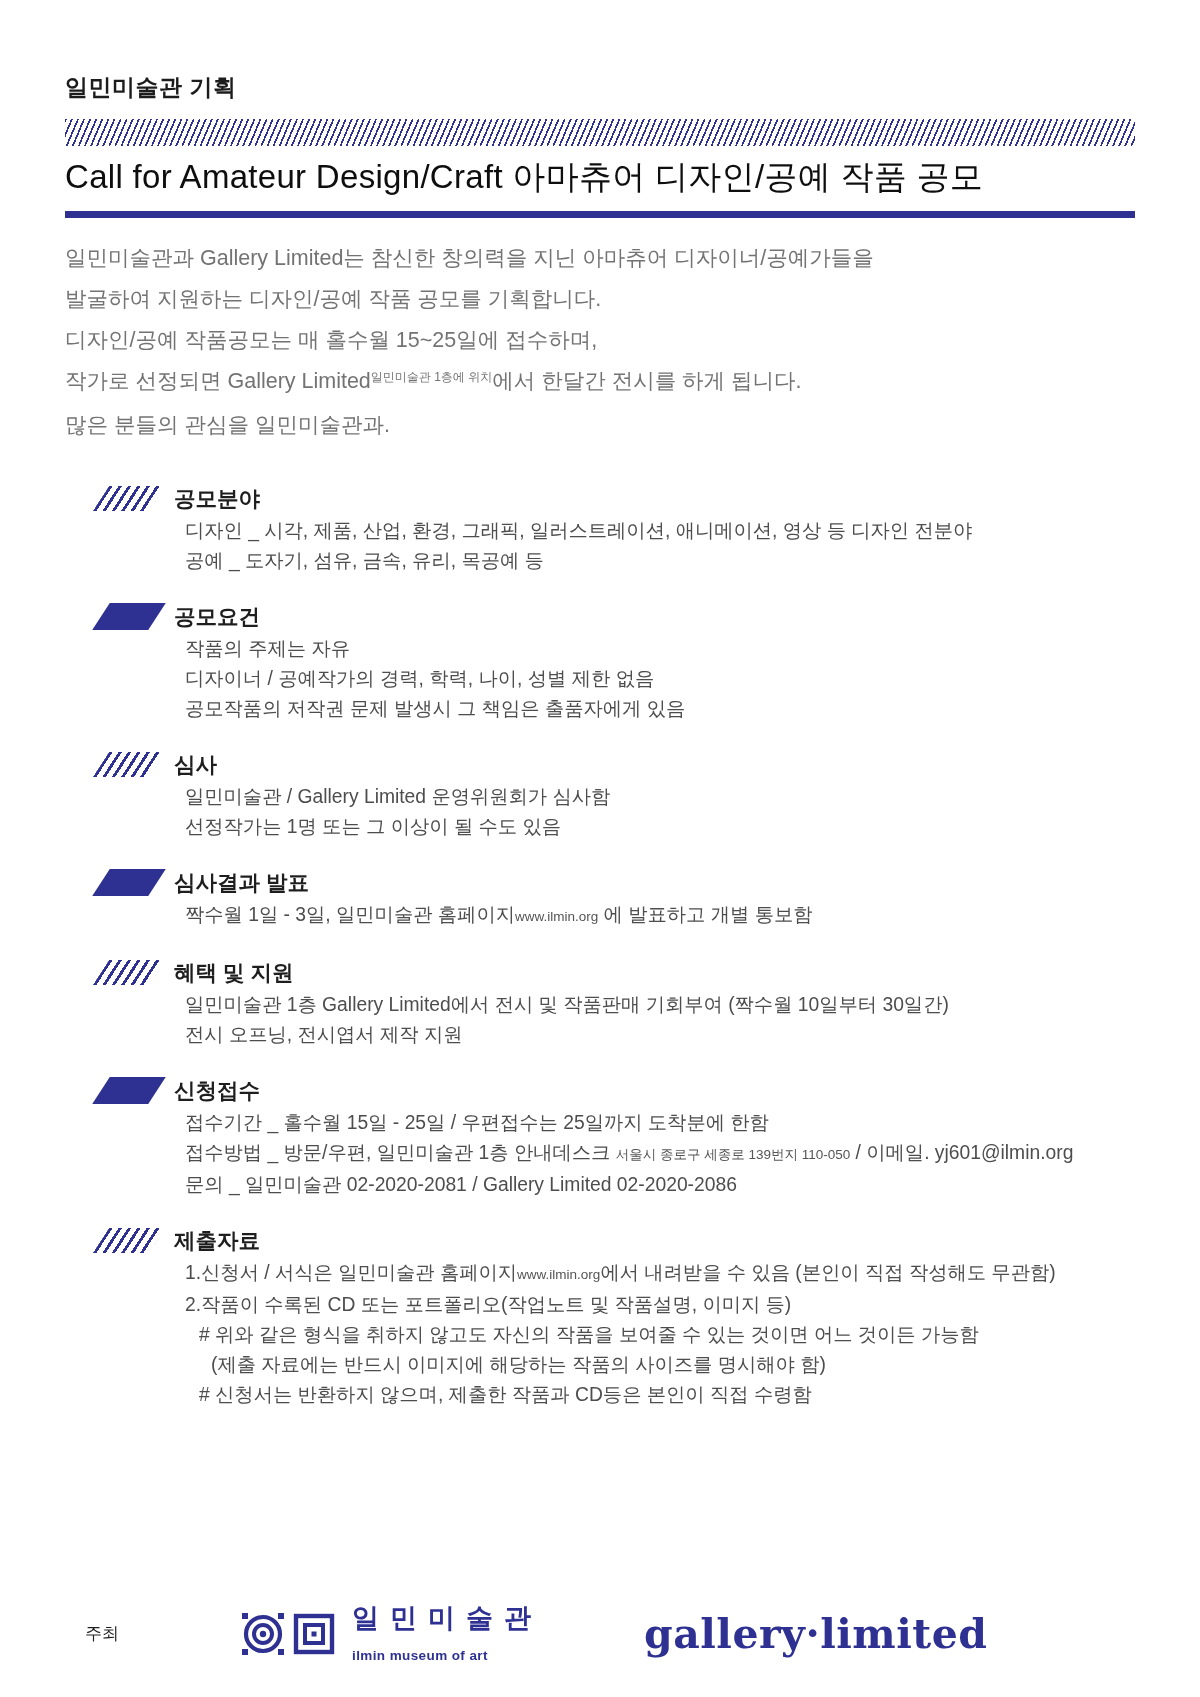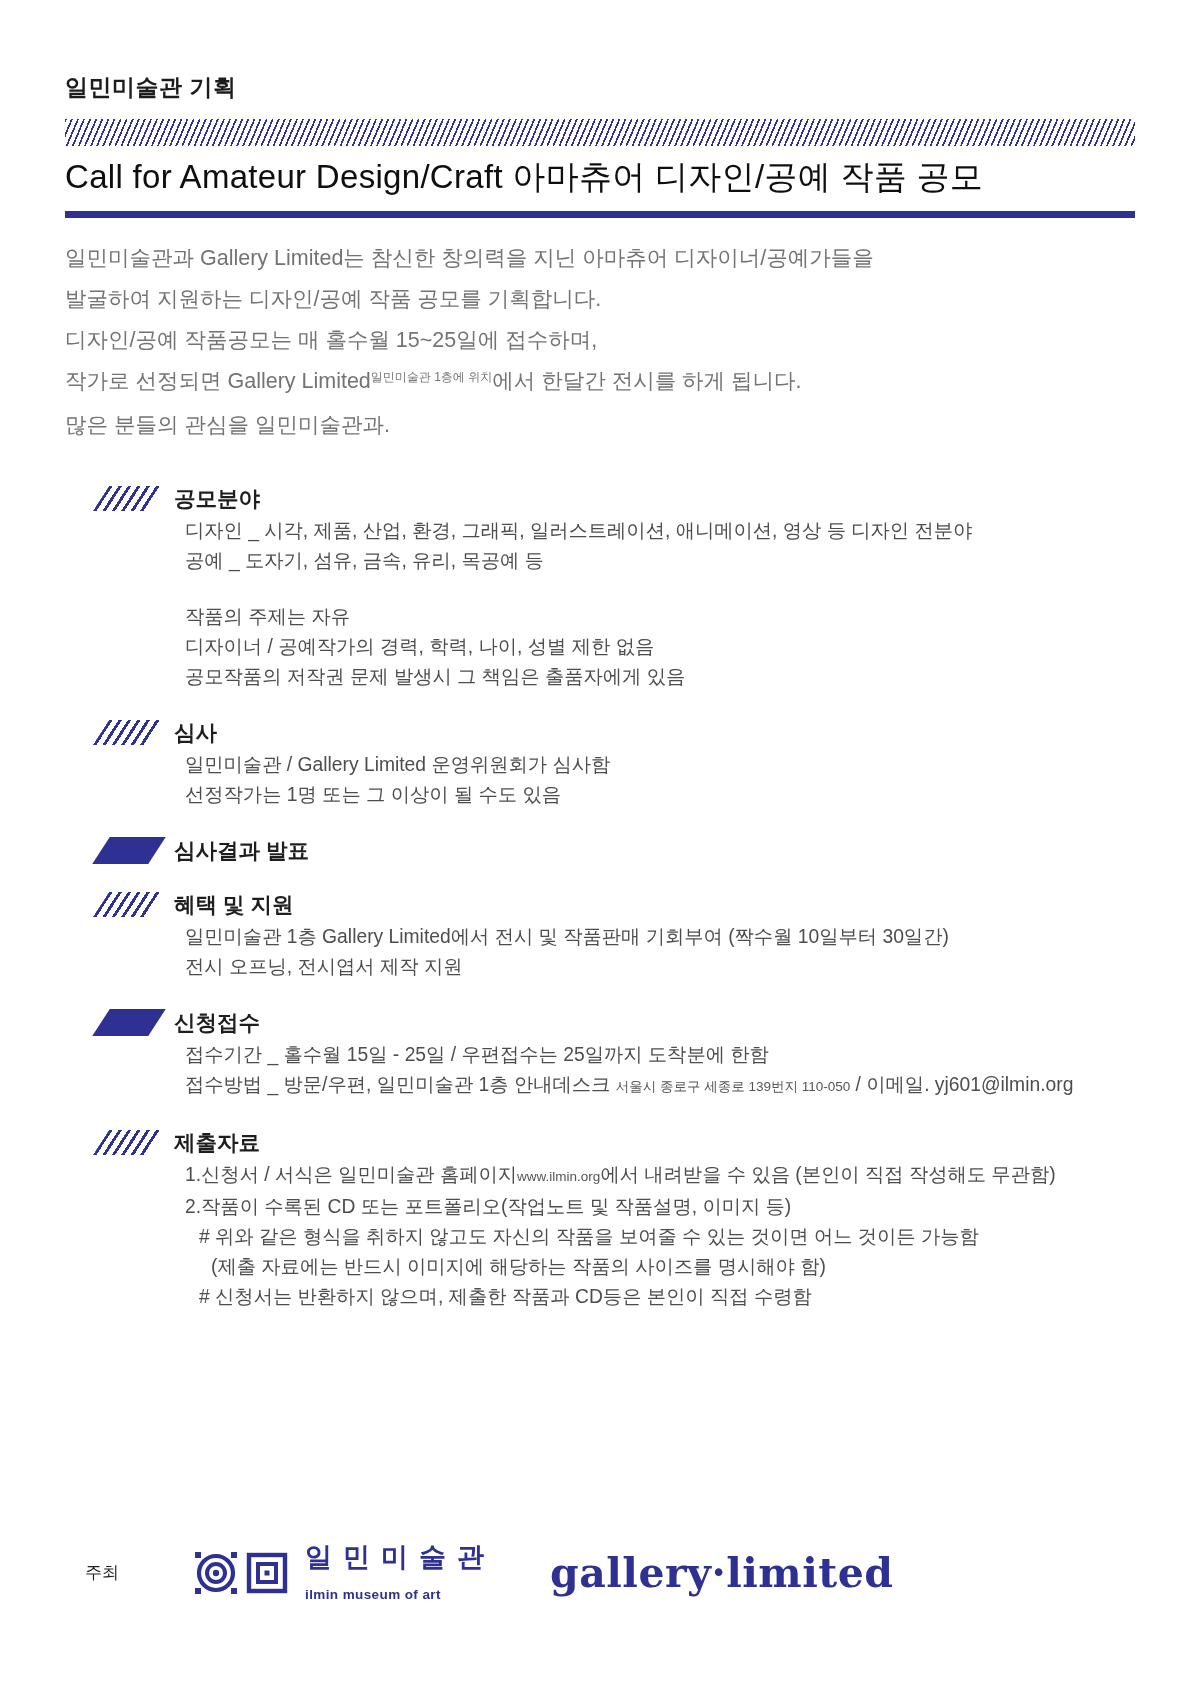--- a/index.html
+++ b/index.html
@@ -31,21 +31,21 @@
     transform:skewX(-33deg);
   }
   .icon-solid { width:56px; height:27px; background:#2e3192; transform:skewX(-33deg); }
   .sec-title { font-size:21.5px; font-weight:700; color:#1e1e1e; white-space:nowrap; }
   .sec-body { padding-left:120px; margin-top:4px; }
   .line { font-size:19.3px; color:#4d4d4d; line-height:30px; white-space:nowrap; }
   .small-inline { font-size:13.5px; color:#555; }
   .ind-1 { padding-left:14px; }
   .ind-2 { padding-left:26px; }
 
-  .footer { position:absolute; top:1543px; left:85px; display:flex; align-items:center; }
+  .footer { position:absolute; top:1604px; left:85px; display:flex; align-items:center;gap:47px; }
   .host-label { font-size:17px; color:#1f1f1f; margin-right:74px; }
   .ilmin-logo { display:flex; align-items:center; gap:12px;justify-content:space-between; }
   .ilmin-text { display:flex; flex-direction:column; }
   .ilmin-kr { font-size:27px; font-weight:700; color:#2e3192; letter-spacing:11px; line-height:28px; }
   .ilmin-en { font-size:13.5px; font-weight:700; color:#2e3192; letter-spacing:0.4px; margin-top:16px; }
   .gallery-logo { margin-left:55px; font-family:"DejaVu Serif", serif; font-weight:700; font-size:41px; color:#2e3192; letter-spacing:0.5px; }
 </style>
 </head>
 <body>
 
@@ -74,20 +74,24 @@
           <div class="icon-hatch"></div>
           <div class="sec-title">공모분야</div>
         </div>
         <div class="sec-body">
           <div class="line">디자인 _ 시각, 제품, 산업, 환경, 그래픽, 일러스트레이션, 애니메이션, 영상 등 디자인 전분야</div>
           <div class="line">공예 _ 도자기, 섬유, 금속, 유리, 목공예 등</div>
         </div>
       </div>
 
       <div class="section">
+        <div class="sec-head">
+          <div class="icon-solid"></div>
+          <div class="sec-title">공모요건</div>
+        </div>
         <div class="sec-body">
           <div class="line">작품의 주제는 자유</div>
           <div class="line">디자이너 / 공예작가의 경력, 학력, 나이, 성별 제한 없음</div>
           <div class="line">공모작품의 저작권 문제 발생시 그 책임은 출품자에게 있음</div>
         </div>
       </div>
 
       <div class="section">
         <div class="sec-head">
           <div class="icon-hatch"></div>
@@ -97,20 +101,23 @@
           <div class="line">일민미술관 / Gallery Limited 운영위원회가 심사함</div>
           <div class="line">선정작가는 1명 또는 그 이상이 될 수도 있음</div>
         </div>
       </div>
 
       <div class="section">
         <div class="sec-head">
           <div class="icon-solid"></div>
           <div class="sec-title">심사결과 발표</div>
         </div>
+        <div class="sec-body">
+          <div class="line"><span>짝수월 1일 - 3일, 일민미술관 홈페이지</span><span class="small-inline">www.ilmin.org</span><span> 에  발표하고 개별 통보함</span></div>
+        </div>
       </div>
 
       <div class="section">
         <div class="sec-head">
           <div class="icon-hatch"></div>
           <div class="sec-title">혜택 및 지원</div>
         </div>
         <div class="sec-body">
           <div class="line">일민미술관 1층  Gallery Limited에서  전시 및 작품판매 기회부여 (짝수월 10일부터 30일간)</div>
           <div class="line">전시 오프닝, 전시엽서 제작 지원</div>
@@ -118,20 +125,21 @@
       </div>
 
       <div class="section">
         <div class="sec-head">
           <div class="icon-solid"></div>
           <div class="sec-title">신청접수</div>
         </div>
         <div class="sec-body">
           <div class="line">접수기간 _ 홀수월 15일 - 25일  / 우편접수는 25일까지 도착분에 한함</div>
           <div class="line"><span>접수방법 _ 방문/우편, 일민미술관 1층 안내데스크 </span><span class="small-inline">서울시 종로구 세종로 139번지 110-050</span><span> / 이메일. yj601@ilmin.org</span></div>
+          <div class="line">문의 _ 일민미술관 02-2020-2081 / Gallery Limited 02-2020-2086</div>
         </div>
       </div>
 
       <div class="section">
         <div class="sec-head">
           <div class="icon-hatch"></div>
           <div class="sec-title">제출자료</div>
         </div>
         <div class="sec-body">
           <div class="line"><span>1.신청서 / 서식은 일민미술관 홈페이지</span><span class="small-inline">www.ilmin.org</span><span>에서 내려받을 수 있음 (본인이 직접 작성해도 무관함)</span></div>

